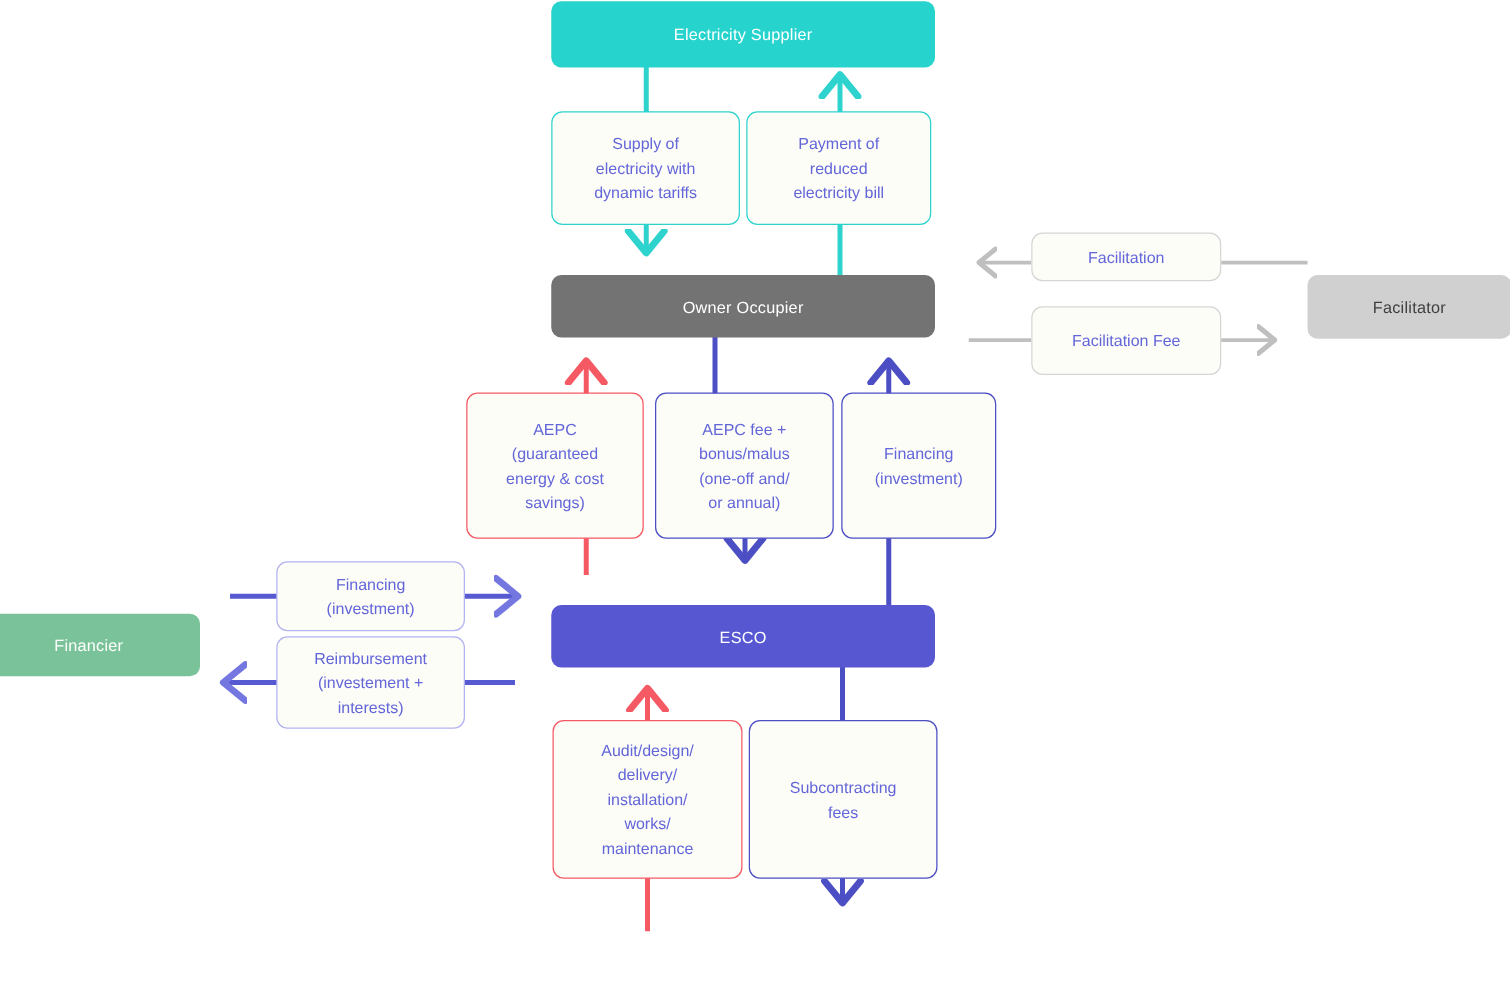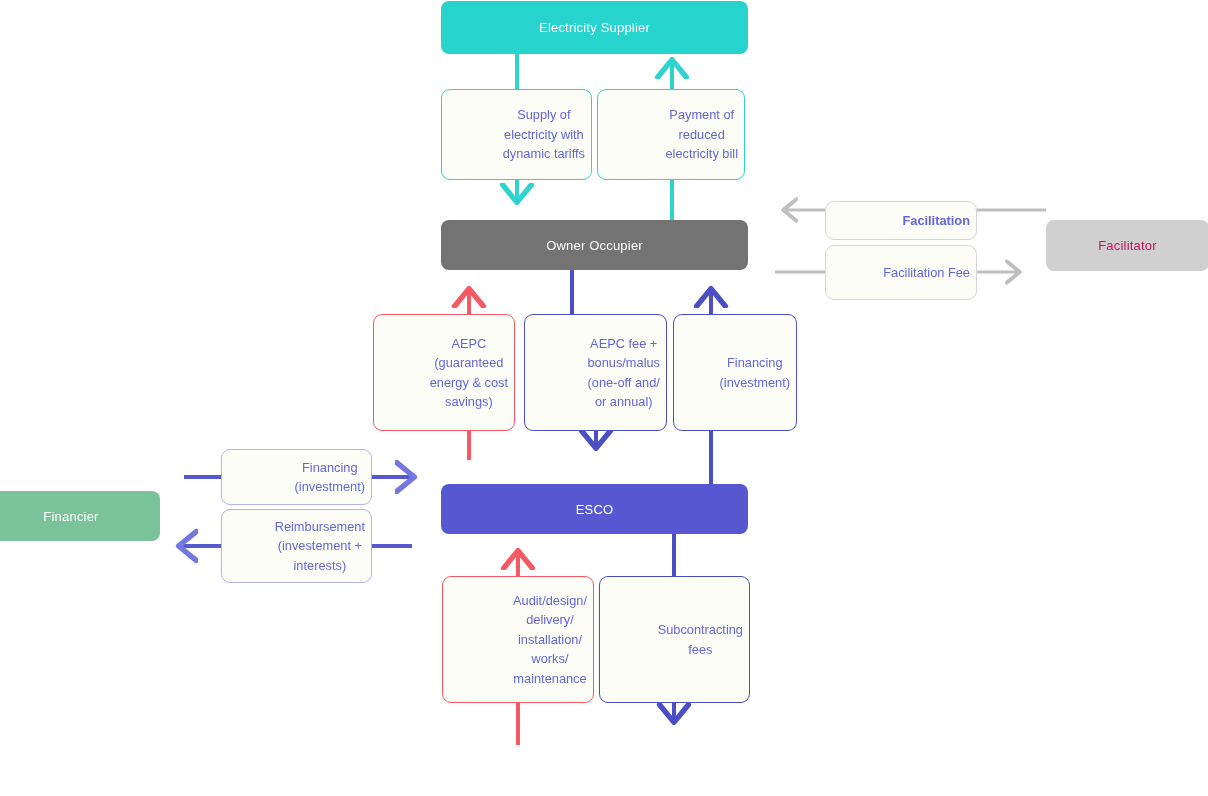--- a/index.html
+++ b/index.html
@@ -40,21 +40,21 @@
     position: absolute;
     box-sizing: border-box;
     border-radius: 9px;
     border: 1.3px solid #cfcfd8;
     background: #fdfdf8;
     color: #6366d8;
     font-size: 12.8px;
     line-height: 1.52;
     display: flex;
     align-items: center;
-    justify-content: flex-end;
+    justify-content: center;
     text-align: center;
     padding: 4px 6px;
     z-index: 3;
   }
   .labelbox span { display: block; white-space: pre-line; }
 
   .b-teal   { border-color: #2ed3ce; }
   .b-red    { border-color: #f55a64; }
   .b-indigo { border-color: #4c4fc4; }
   .b-lilac  { border-color: #b3b4ef; }
@@ -131,37 +131,37 @@
 
   <div class="actor white-text" style="left:441px; top:484px; width:307px; height:50px; background:#5758d1;">
     <span>ESCO</span>
   </div>
 
 
   <div class="actor white-text" style="left:-18px; top:491px; width:178px; height:50px; background:#7ac39a;">
     <span>Financier</span>
   </div>
 
-  <div class="actor" style="left:1046px; top:220px; width:163px; height:51px; background:#d0d0d0; color:#be185d;">
+  <div class="actor" style="left:1046px; top:220px; width:163px; height:51px; background:#d0d0d0; color:#404040;">
     <span>Facilitator</span>
   </div>
 
   <div class="labelbox b-teal" style="left:441px; top:89px; width:151px; height:91px;">
     <span>Supply of
 electricity with
 dynamic tariffs</span>
   </div>
 
   <div class="labelbox b-teal" style="left:597px; top:89px; width:148px; height:91px;">
     <span>Payment of
 reduced
 electricity bill</span>
   </div>
 
-  <div class="labelbox b-gray" style="left:825px; top:201px; width:152px; height:39px;font-weight:bold;">
+  <div class="labelbox b-gray" style="left:825px; top:186px; width:152px; height:39px;">
     <span>Facilitation</span>
   </div>
 
   <div class="labelbox b-gray" style="left:825px; top:245px; width:152px; height:55px;">
     <span>Facilitation Fee</span>
   </div>
 
   <div class="labelbox b-red" style="left:373px; top:314px; width:142px; height:117px;">
     <span>AEPC
 (guaranteed

